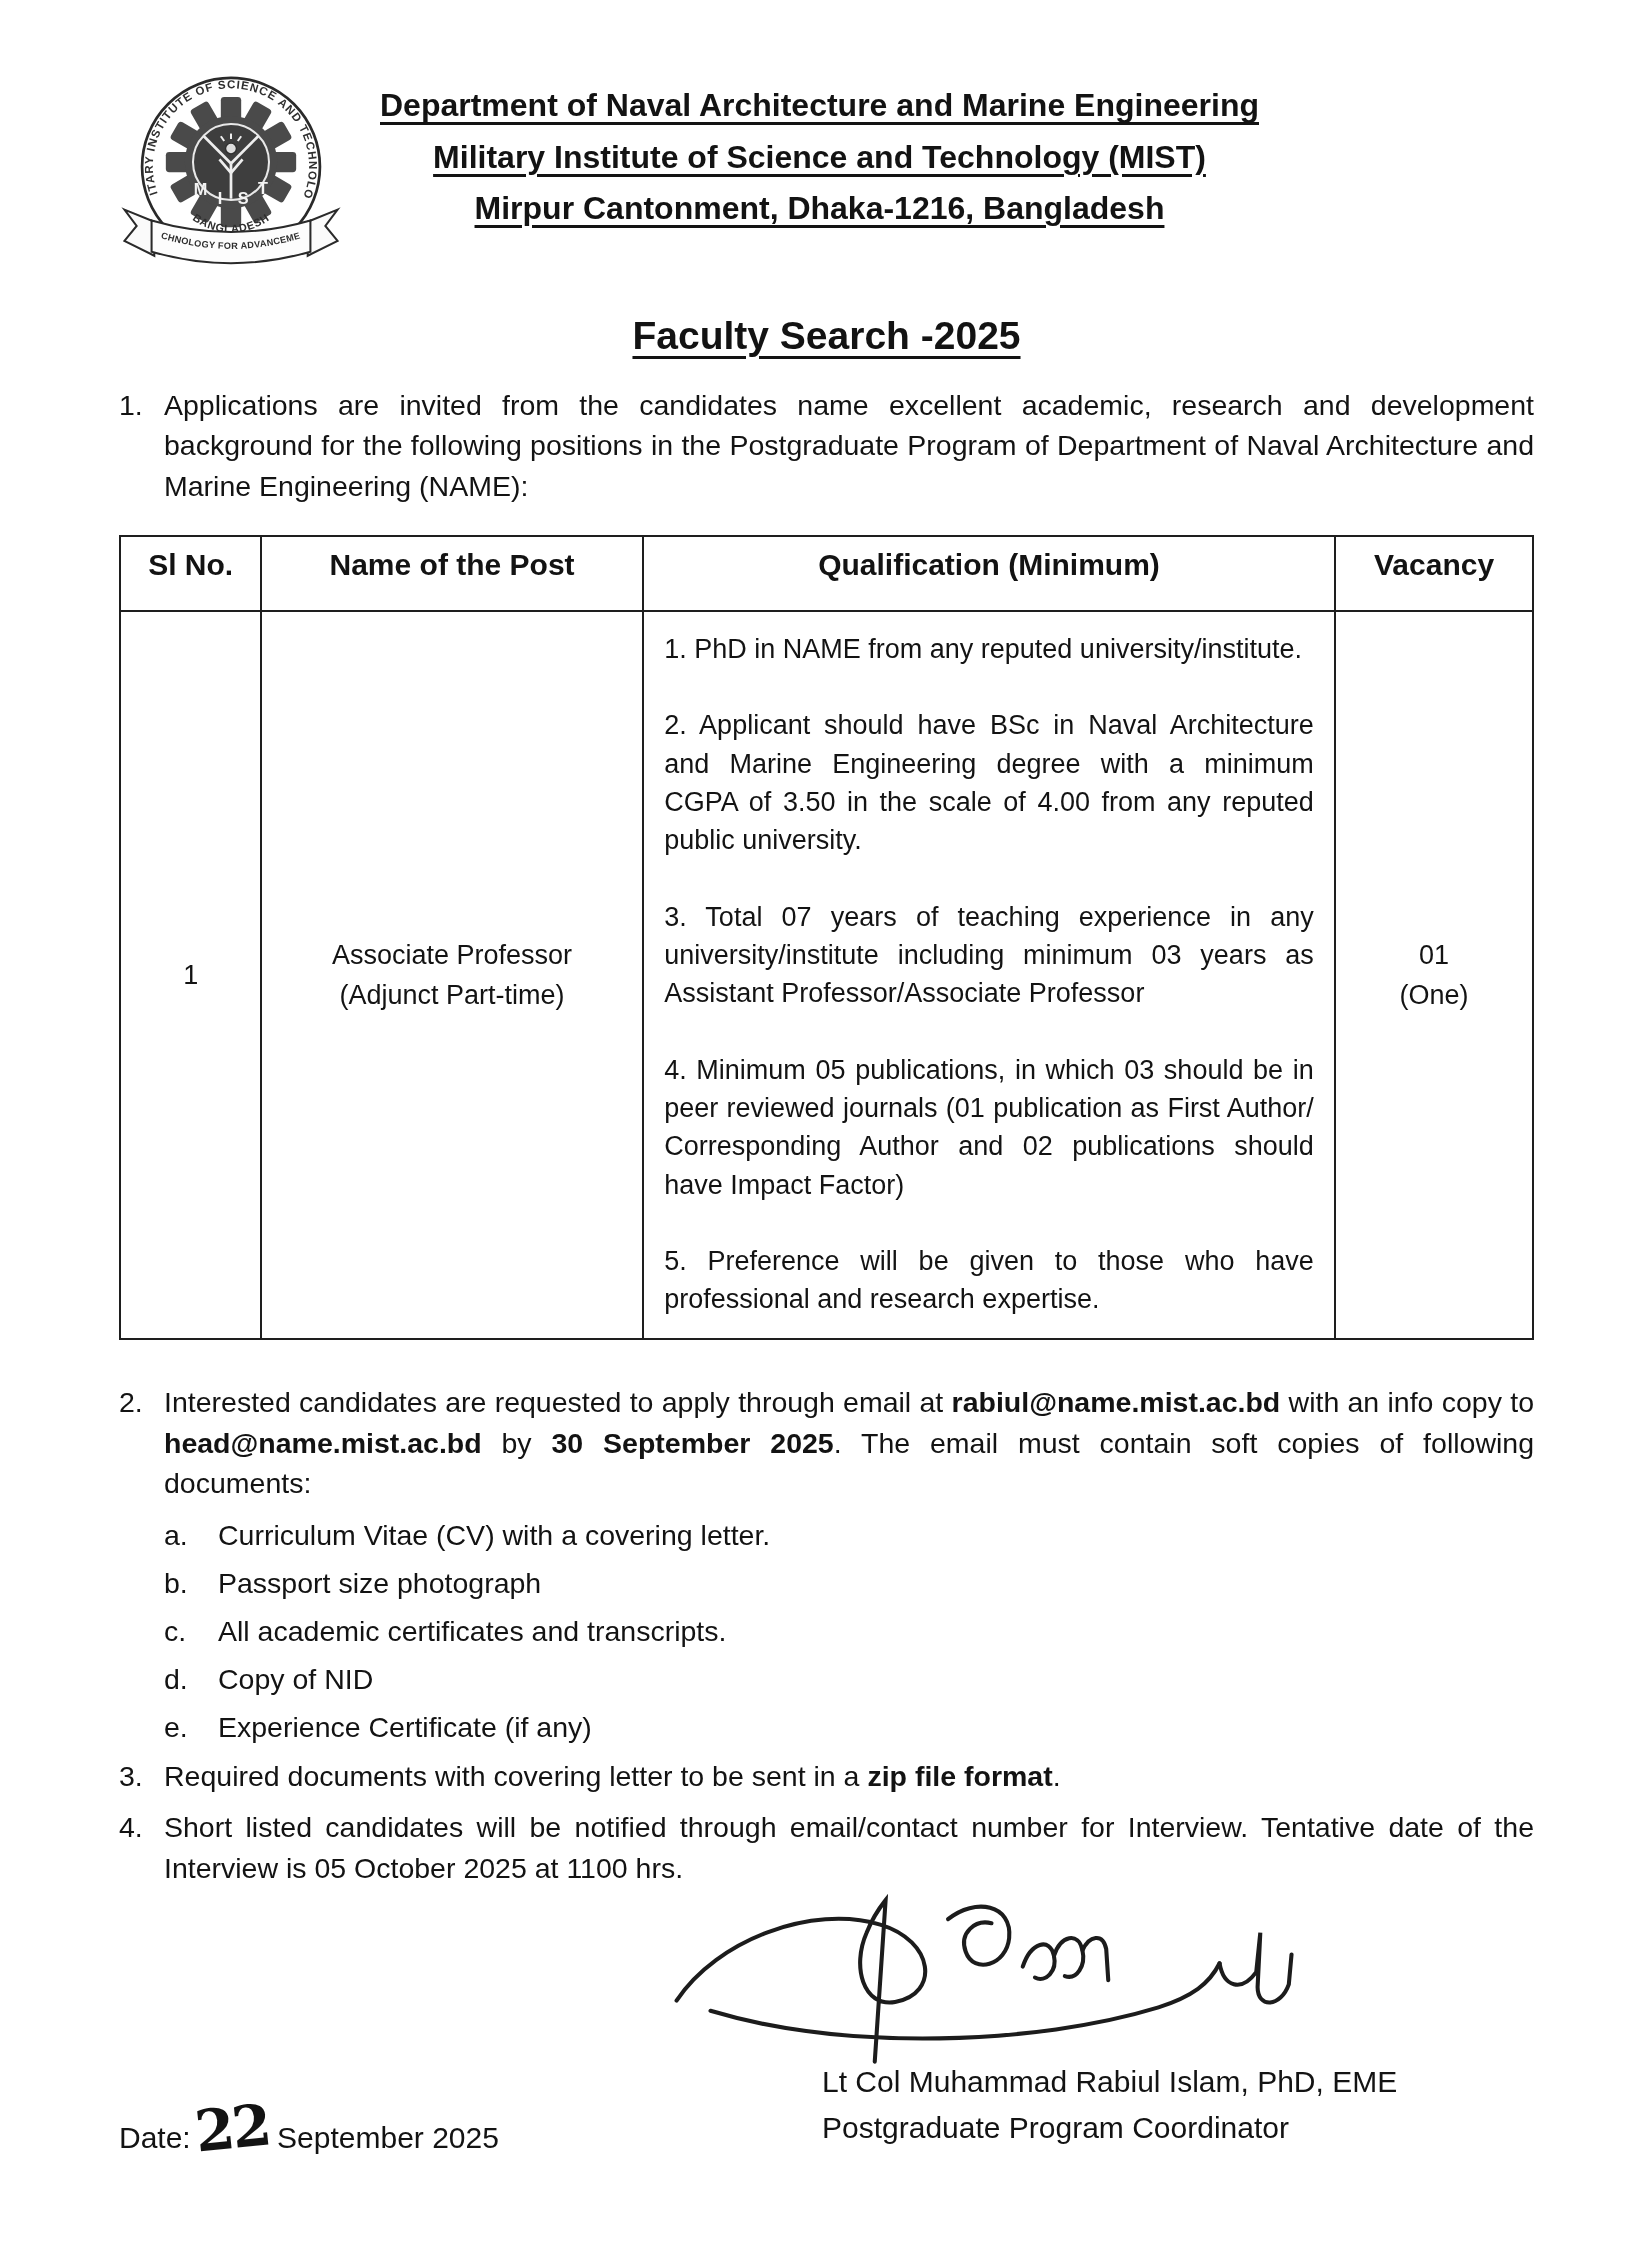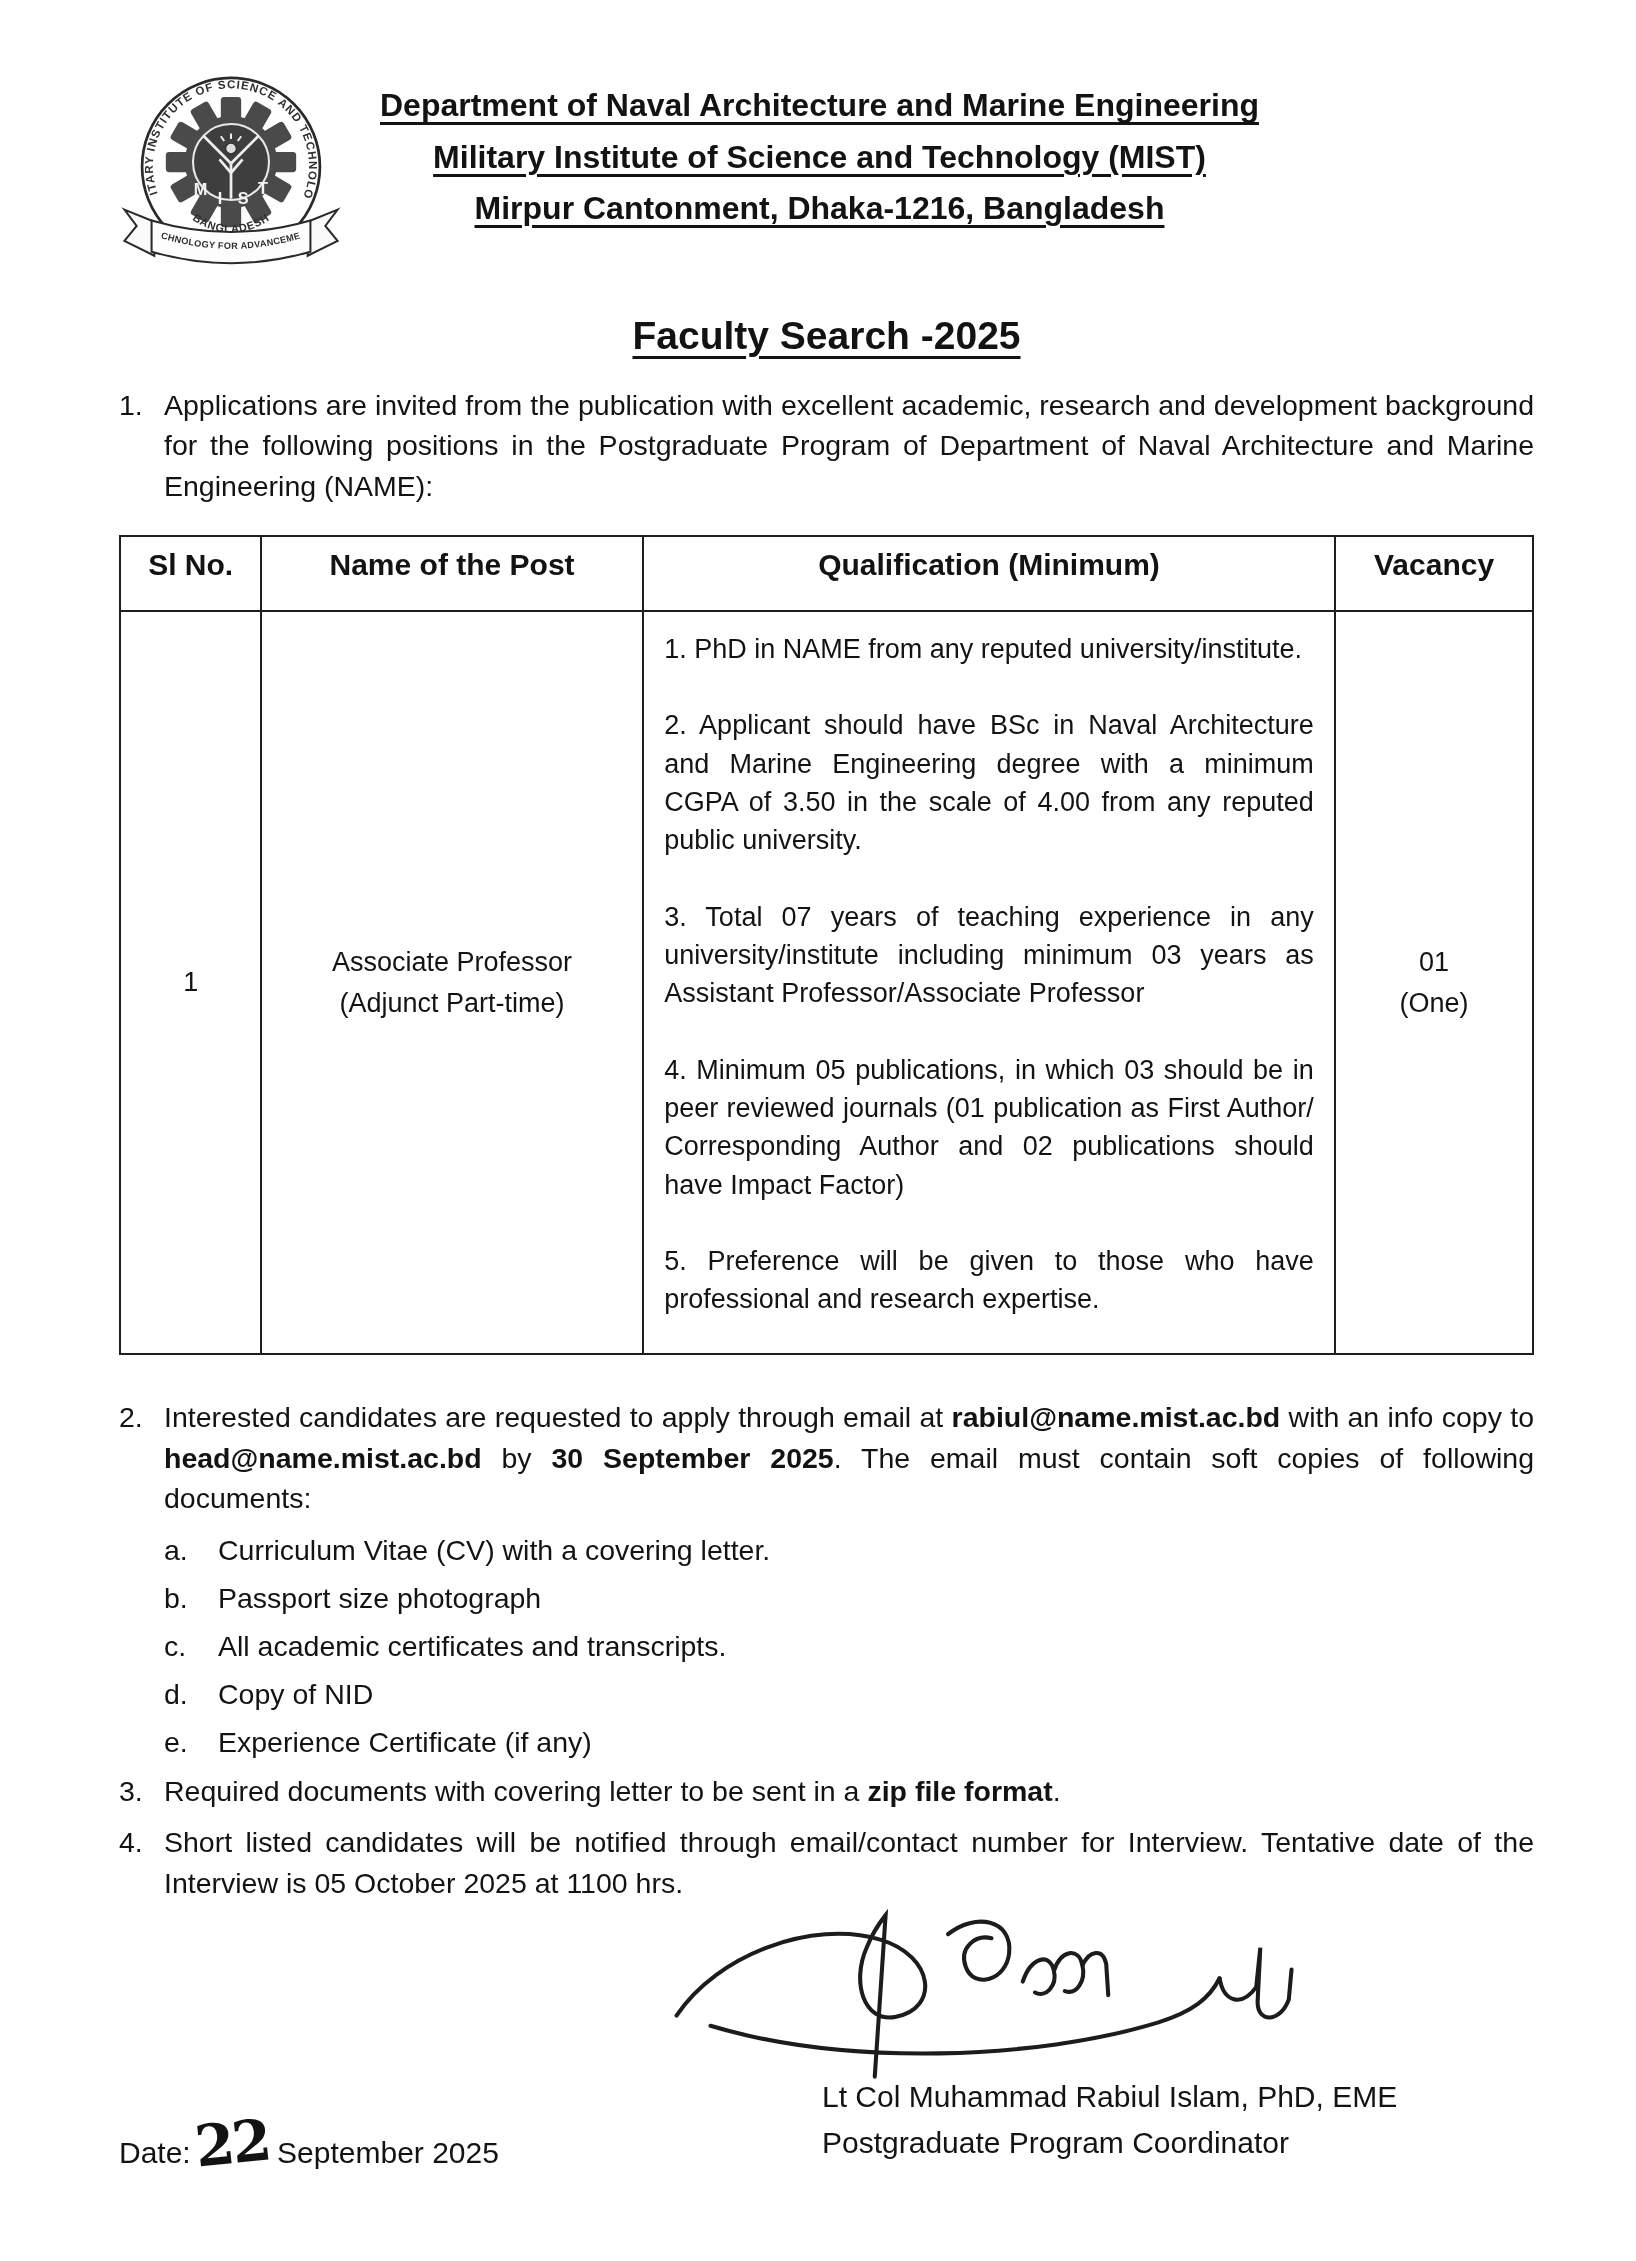--- a/index.html
+++ b/index.html
@@ -32,21 +32,21 @@
   
   .post-table{
     width:100%;border-collapse:collapse;margin-top:28.5px;border-radius:16px;
   }
   .post-table th,.post-table td{border:2.7px solid #1e1e1e;font-size:27px;}
   .post-table th{font-weight:bold;padding:11px 5.4px 28.5px 5.4px;vertical-align:top;font-size:30px;}
   .c-sl{width:10%;text-align:center;vertical-align:middle;}
   .c-post{width:27%;text-align:center;vertical-align:middle;line-height:1.5;}
   .c-qual{width:49%;padding:17.7px 20.4px 6.8px 20.4px;text-align:justify;vertical-align:top;}
   .c-qual p{margin:0 0 38px 0;line-height:1.42;}
-  .c-qual p:last-child{margin-bottom:28px;}
+  .c-qual p:last-child{margin-bottom:13px;}
   .c-vac{width:14%;text-align:center;vertical-align:middle;line-height:1.5;margin-left:21px;}
   
   .doc-list{margin:12.2px 0 0 45px;}
   .dl-row{display:flex;font-size:28.5px;line-height:1.35;margin:9.5px 0;}
   .dl-label{flex:0 0 54px;}
   
   .sign-area{position:relative;height:367px;margin-top:16.3px;}
   .signature-svg{position:absolute;left:537px;top:-12.2px;width:652px;height:224px;}
   .signatory{position:absolute;left:703px;top:154px;font-size:30px;line-height:1.55;}
   .date-line{position:absolute;left:0px;top:189px;font-size:30px;white-space:nowrap;}
@@ -131,21 +131,21 @@
       <div class="hl"><span>Department of Naval Architecture and Marine Engineering</span></div>
       <div class="hl"><span>Military Institute of Science and Technology (MIST)</span></div>
       <div class="hl"><span>Mirpur Cantonment, Dhaka-1216, Bangladesh</span></div>
     </div>
   </header>
 
   <h1 class="doc-title"><span>Faculty Search -2025</span></h1>
 
   <div class="li mt1">
     <span class="num-col">1.</span>
-    <div class="li-body just">Applications are invited from the publication with excellent academic, research and development background for the following positions in the Postgraduate Program of Department of Naval Architecture and Marine Engineering (NAME):</div>
+    <div class="li-body just">Applications are invited from the candidates name excellent academic, research and development background for the following positions in the Postgraduate Program of Department of Naval Architecture and Marine Engineering (NAME):</div>
   </div>
 
   <table class="post-table">
     <thead>
       <tr>
         <th>Sl No.</th>
         <th>Name of the Post</th>
         <th>Qualification (Minimum)</th>
         <th>Vacancy</th>
       </tr>

